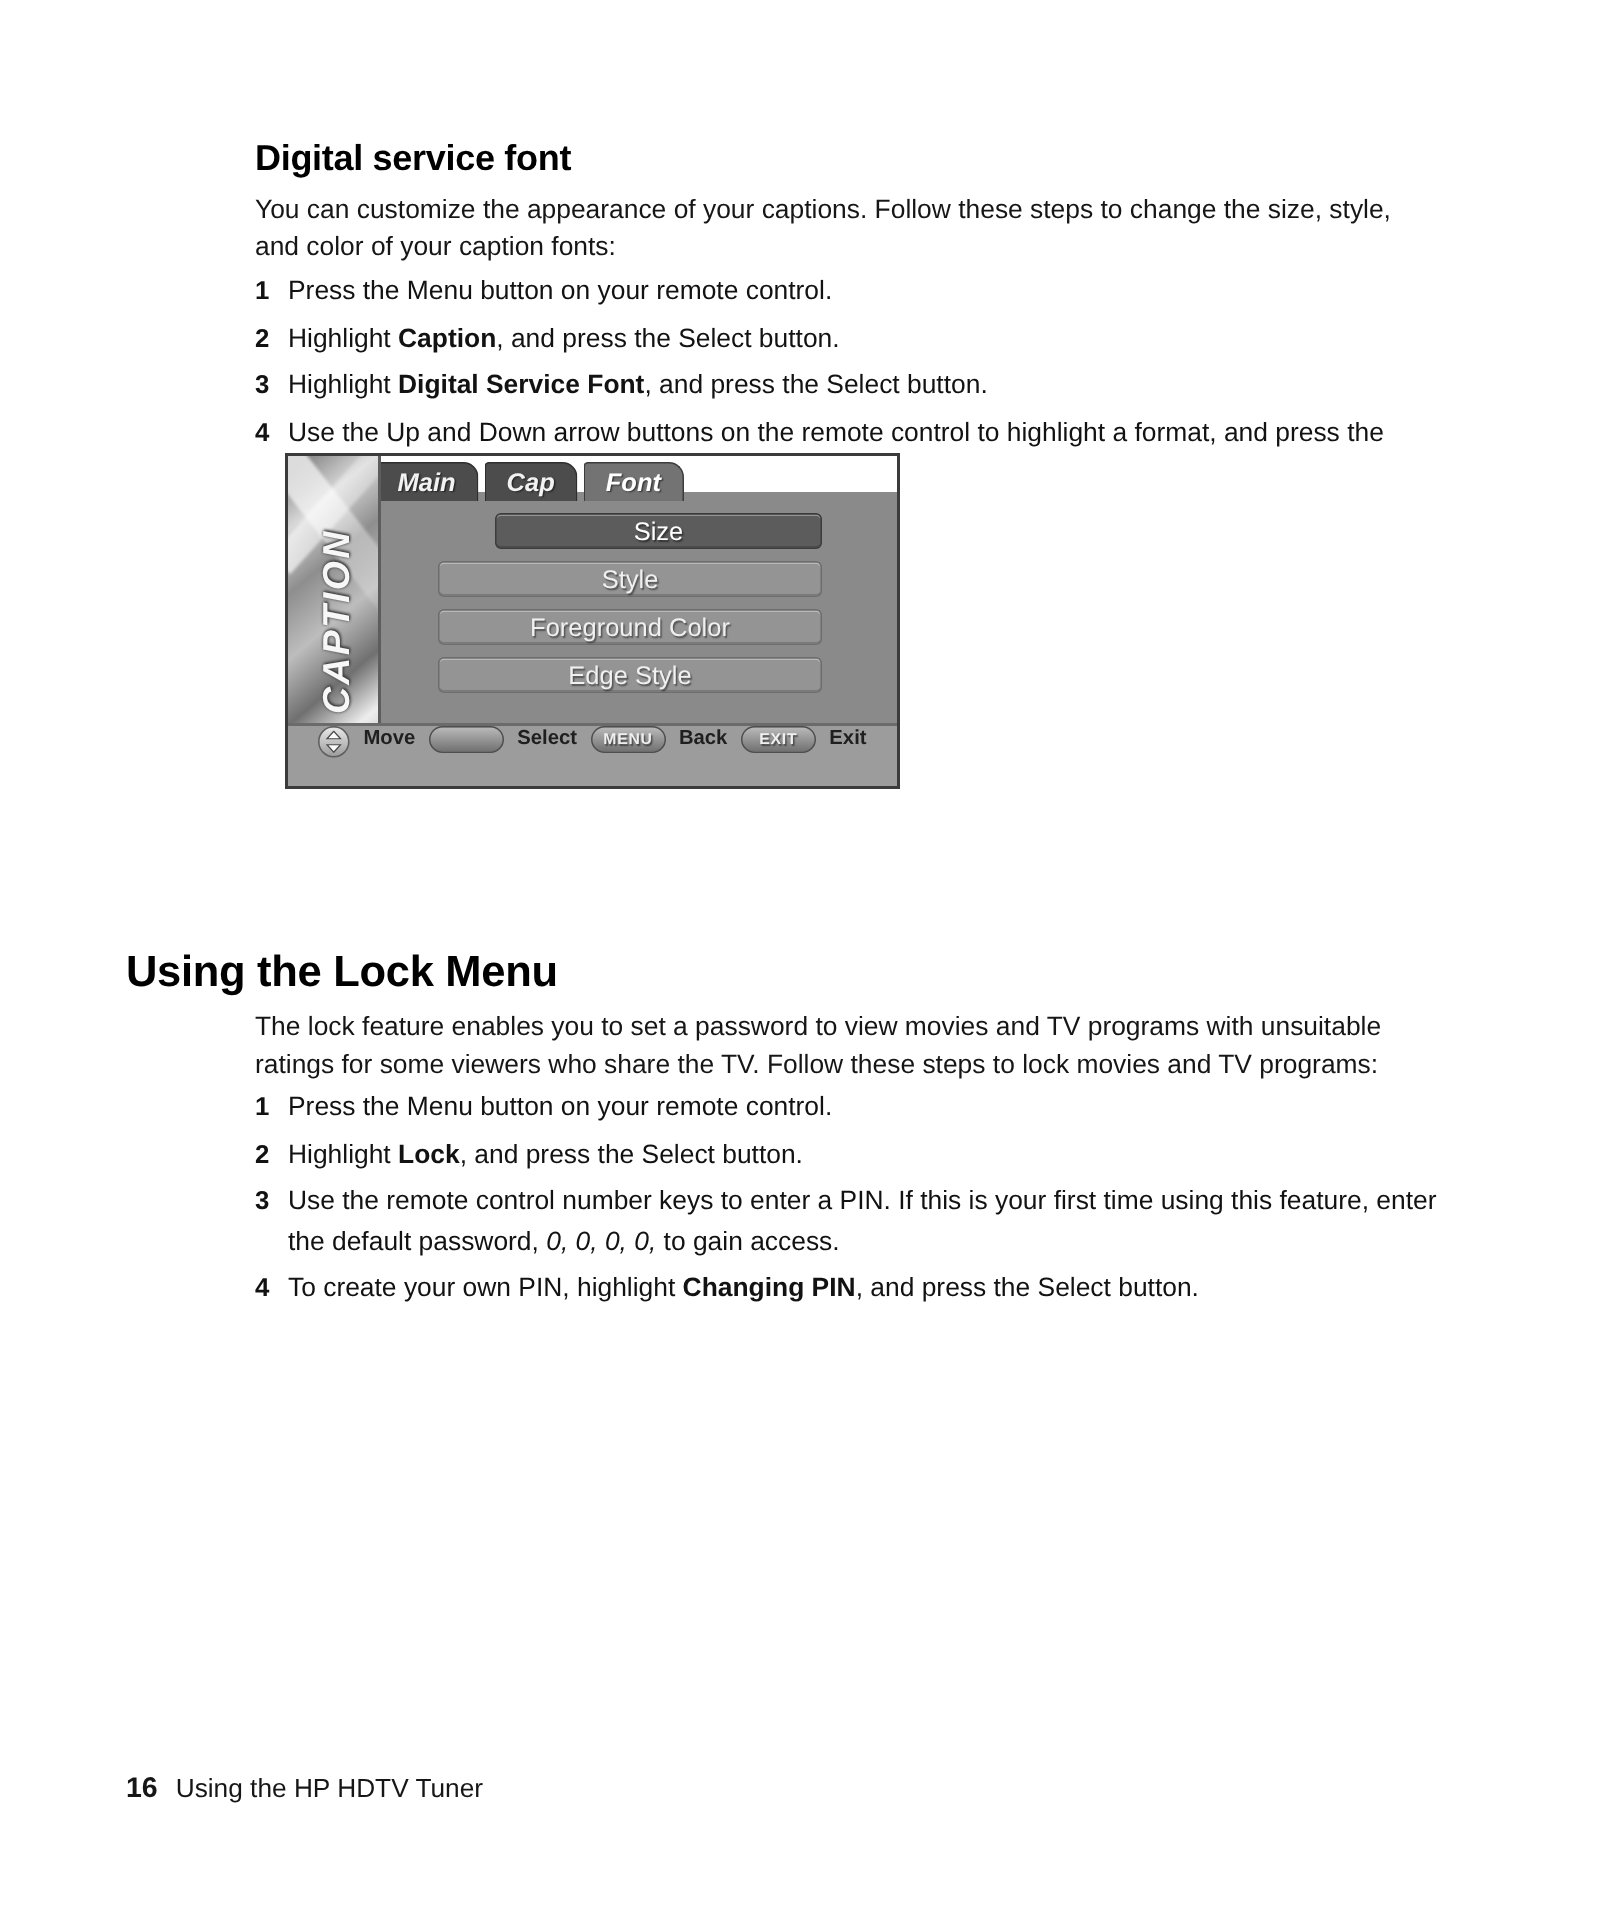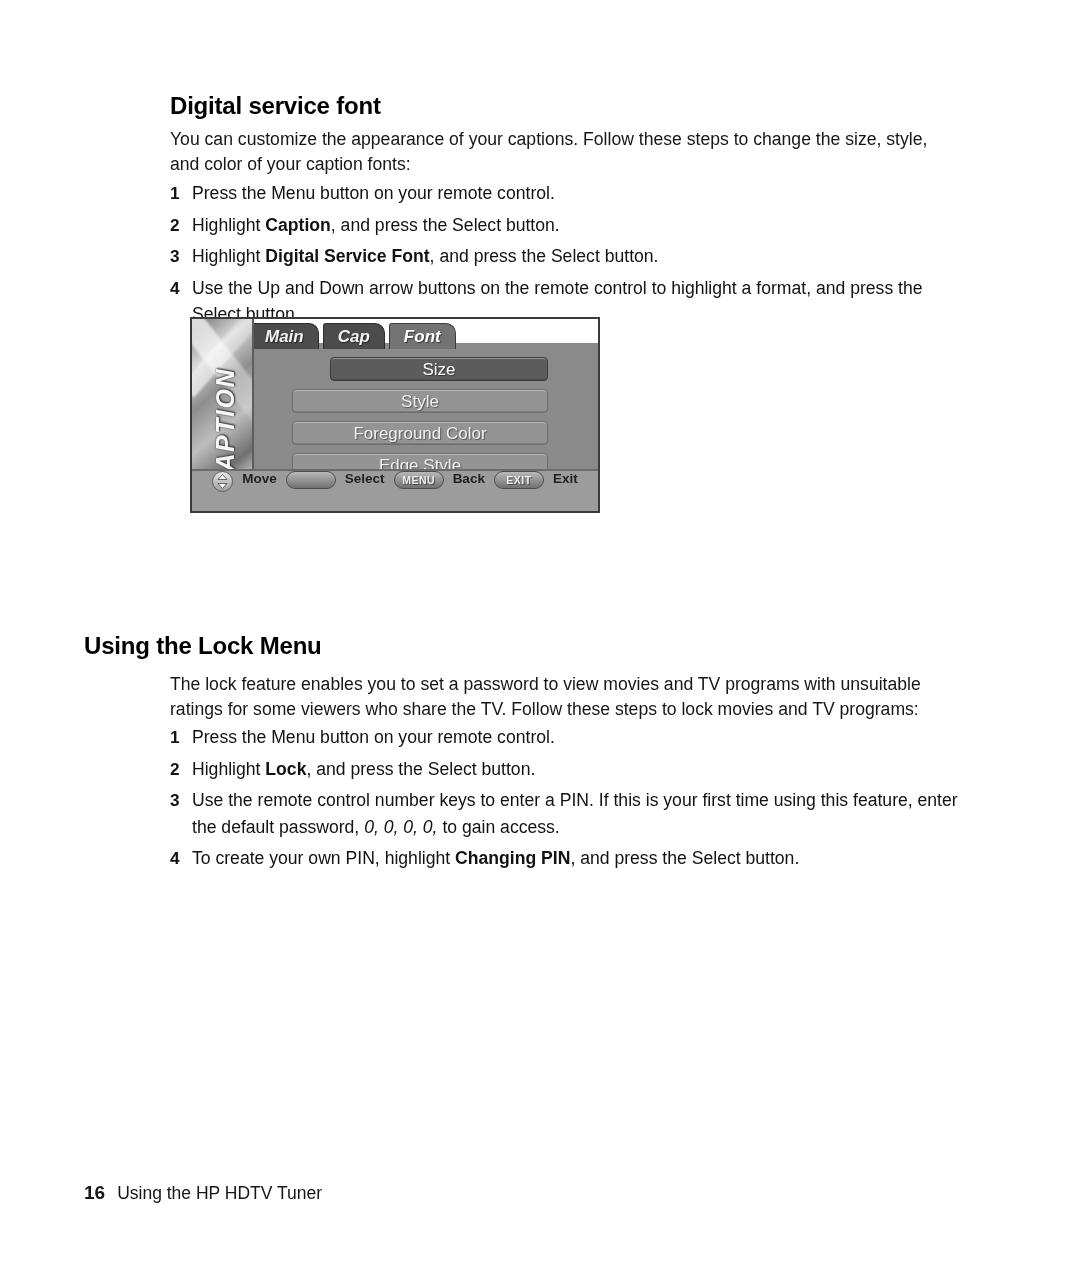--- a/index.html
+++ b/index.html
@@ -27,21 +27,21 @@
   
   .h2 {
     position: absolute;
     font-size: 24px;
     font-weight: bold;
     letter-spacing: -0.2px;
     color: #000;
   }
   .h1 {
     position: absolute;
-    font-size: 24px;
+    font-size: 29px;
     font-weight: bold;
     letter-spacing: -0.2px;
     color: #000;
   }
   .para {
     position: absolute;
     font-size: 17.6px;
     line-height: 25px;
     color: #161616;
   }
@@ -80,23 +80,23 @@
   .footer .pageno {
     font-weight: bold;
     font-size: 19px;
     margin-right: 12px;
   }
 
   
   .osd {
     position: absolute;
     left: 190px;
-    top: 317px;
+    top: 302px;
     width: 410px;
-    height: 196px;
+    height: 224px;
     background: #8a8a8a;
     border: 2px solid #3b3b3b;
     box-sizing: border-box;
     overflow: hidden;
   }
   .osd-tabs {
     position: absolute;
     left: 58px;
     top: 0px;
     height: 30px;

